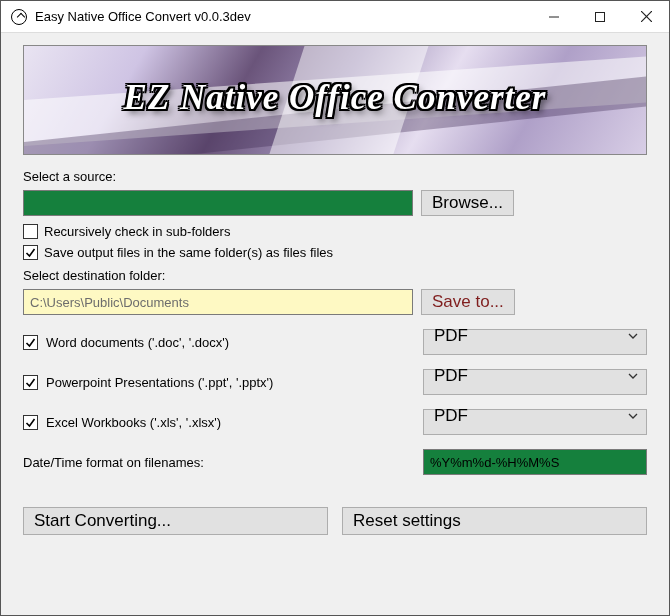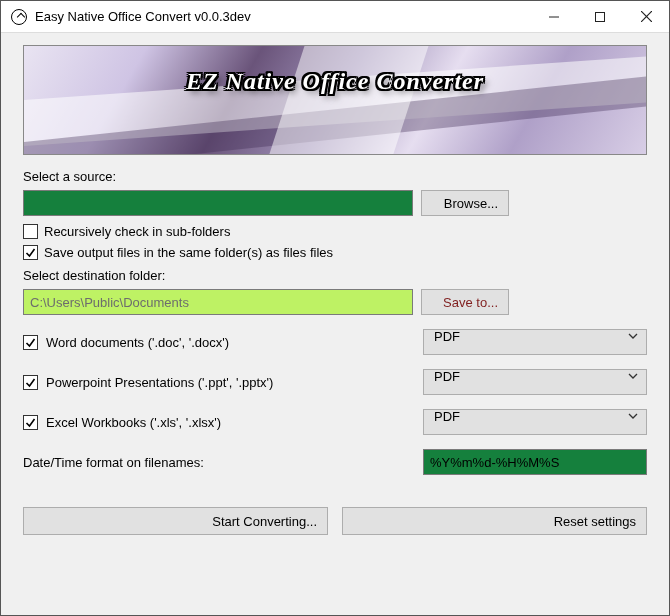--- a/index.html
+++ b/index.html
@@ -81,24 +81,24 @@
     position:absolute; left:42%; top:-20px; width:20%; height:160px;
     background: rgba(255,255,255,0.5);
     transform: skewX(-18deg);
   }
   .banner-text {
     position: relative;
     color: #fff;
     font-family: Georgia, "Times New Roman", serif;
     font-style: italic;
     font-weight: bold;
-    font-size: 24px;
+    font-size: 35px;
     letter-spacing: 1px;
     text-align: center;
-    padding-top: 22px;
+    padding-top: 32px;
     text-shadow:
       2px 2px 0 #000, -2px -2px 0 #000, 2px -2px 0 #000, -2px 2px 0 #000,
       0 2px 0 #000, 2px 0 0 #000, 0 -2px 0 #000, -2px 0 0 #000,
       4px 4px 6px rgba(0,0,0,0.6);
   }
 
   .label { margin: 4px 0 6px 0; }
 
   .row { display: flex; align-items: center; gap: 8px; margin-bottom: 8px; }
   .col-left { flex: 0 0 390px; }
@@ -106,32 +106,32 @@
   input[type="text"] {
     width: 100%;
     height: 26px;
     border: 1px solid #7a7a7a;
     background: #15803d;
     padding: 2px 6px;
     font-family: inherit;
     font-size: 13px;
   }
   input[type="text"].disabled {
-    background: #bef264;
+    background: #fef9c3;
     color: #6d6d6d;
   }
 
   button.btn, .select {
     height: 26px;
     border: 1px solid #adadad;
     background: #e1e1e1;
     font-family: inherit;
-    font-size: 13px;
+    font-size: 17px;
     padding: 0 10px;
-    text-align: right;
+    text-align: left;
   }
   button.btn { min-width: 88px; }
   button.btn.disabled { color: #7f1d1d; }
   button.btn.wide { width: 100%; height: 28px; }
 
   .check-row { display: flex; align-items: center; gap: 6px; margin: 6px 0; }
   .checkbox {
     width: 15px; height: 15px;
     border: 1px solid #333;
     background: #fff;

